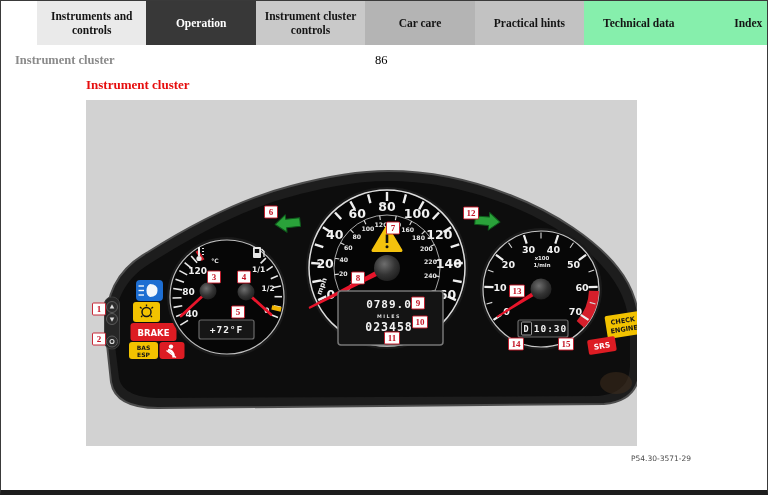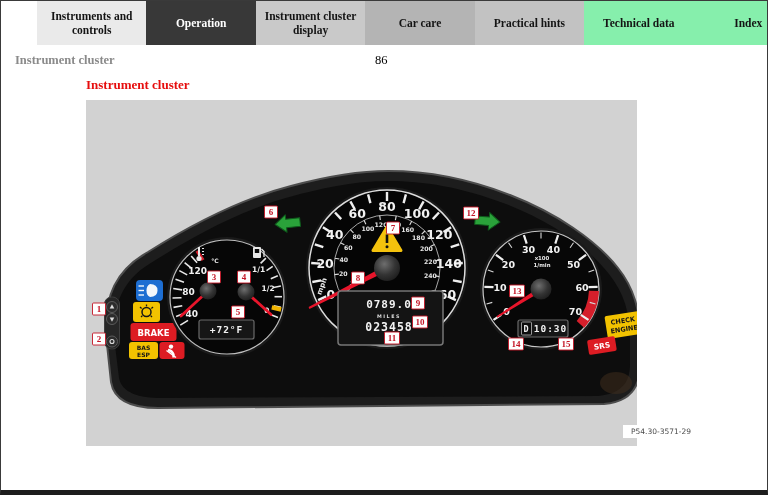--- a/index.html
+++ b/index.html
@@ -11,40 +11,40 @@
        font-weight:bold;font-size:11.5px;line-height:1.25;color:#141414;padding:2px 5px;
        box-sizing:border-box;cursor:pointer;}
   .t1{background:#eaeaea}.t2{background:#383838;color:#fff}.t3{background:#d6d6d6}
   .t4{background:#c9c9c9}.t5{background:#c2c2c2}.t6{background:#b4b4b4}
   .t7{background:#86efac}.t8{background:#86efac}
   .crumb{position:absolute;left:14px;top:52px;font-size:12.5px;font-weight:bold;color:#8a8a8a;}
   .pageno{position:absolute;left:374px;top:52px;font-size:12.5px;color:#000000;}
   .heading{position:absolute;left:85px;top:76px;font-size:13px;font-weight:bold;color:#e60d0d;}
   .figure{position:absolute;left:85px;top:99px;width:551px;height:346px;background:#d2d2d2;}
   .figure svg{display:block;}
-  .figcode{position:absolute;left:622px;top:424px;width:68px;height:13px;background:#fff;
+  .figcode{position:absolute;left:622px;top:451px;width:68px;height:13px;background:#fff;
            font-family:"DejaVu Sans",sans-serif;font-size:7.5px;color:#4a4a4a;
            text-align:right;line-height:13px;}
   svg text{font-family:"DejaVu Sans",sans-serif;}
   .lcdtxt{font-family:"DejaVu Sans Mono",monospace;font-weight:bold;fill:#f2f2f2;
           text-anchor:middle;letter-spacing:1px;}
   .callout rect{fill:#fff;stroke:#c41425;stroke-width:0.9;}
   .callout text{fill:#c41425;font-family:"Liberation Serif",serif;font-weight:bold;
                 font-size:9px;text-anchor:middle;dominant-baseline:central;}
   .lamptxt{font-family:"DejaVu Sans",sans-serif;font-weight:bold;text-anchor:middle;}
 </style>
 </head>
 <body>
 
 <div class="page">
 
   <div class="tabbar">
     <div class="tab t1">Instruments and controls</div>
     <div class="tab t2">Operation</div>
-    <div class="tab t4">Instrument cluster display</div>
+    <div class="tab t4">Instrument cluster controls</div>
     <div class="tab t6">Car care</div>
     <div class="tab t5">Practical hints</div>
     <div class="tab t7">Technical data</div>
     <div class="tab t8">Index</div>
   </div>
 
   <div class="crumb">Instrument cluster</div>
   <div class="pageno">86</div>
   <div class="heading">Instrument cluster</div>
 

